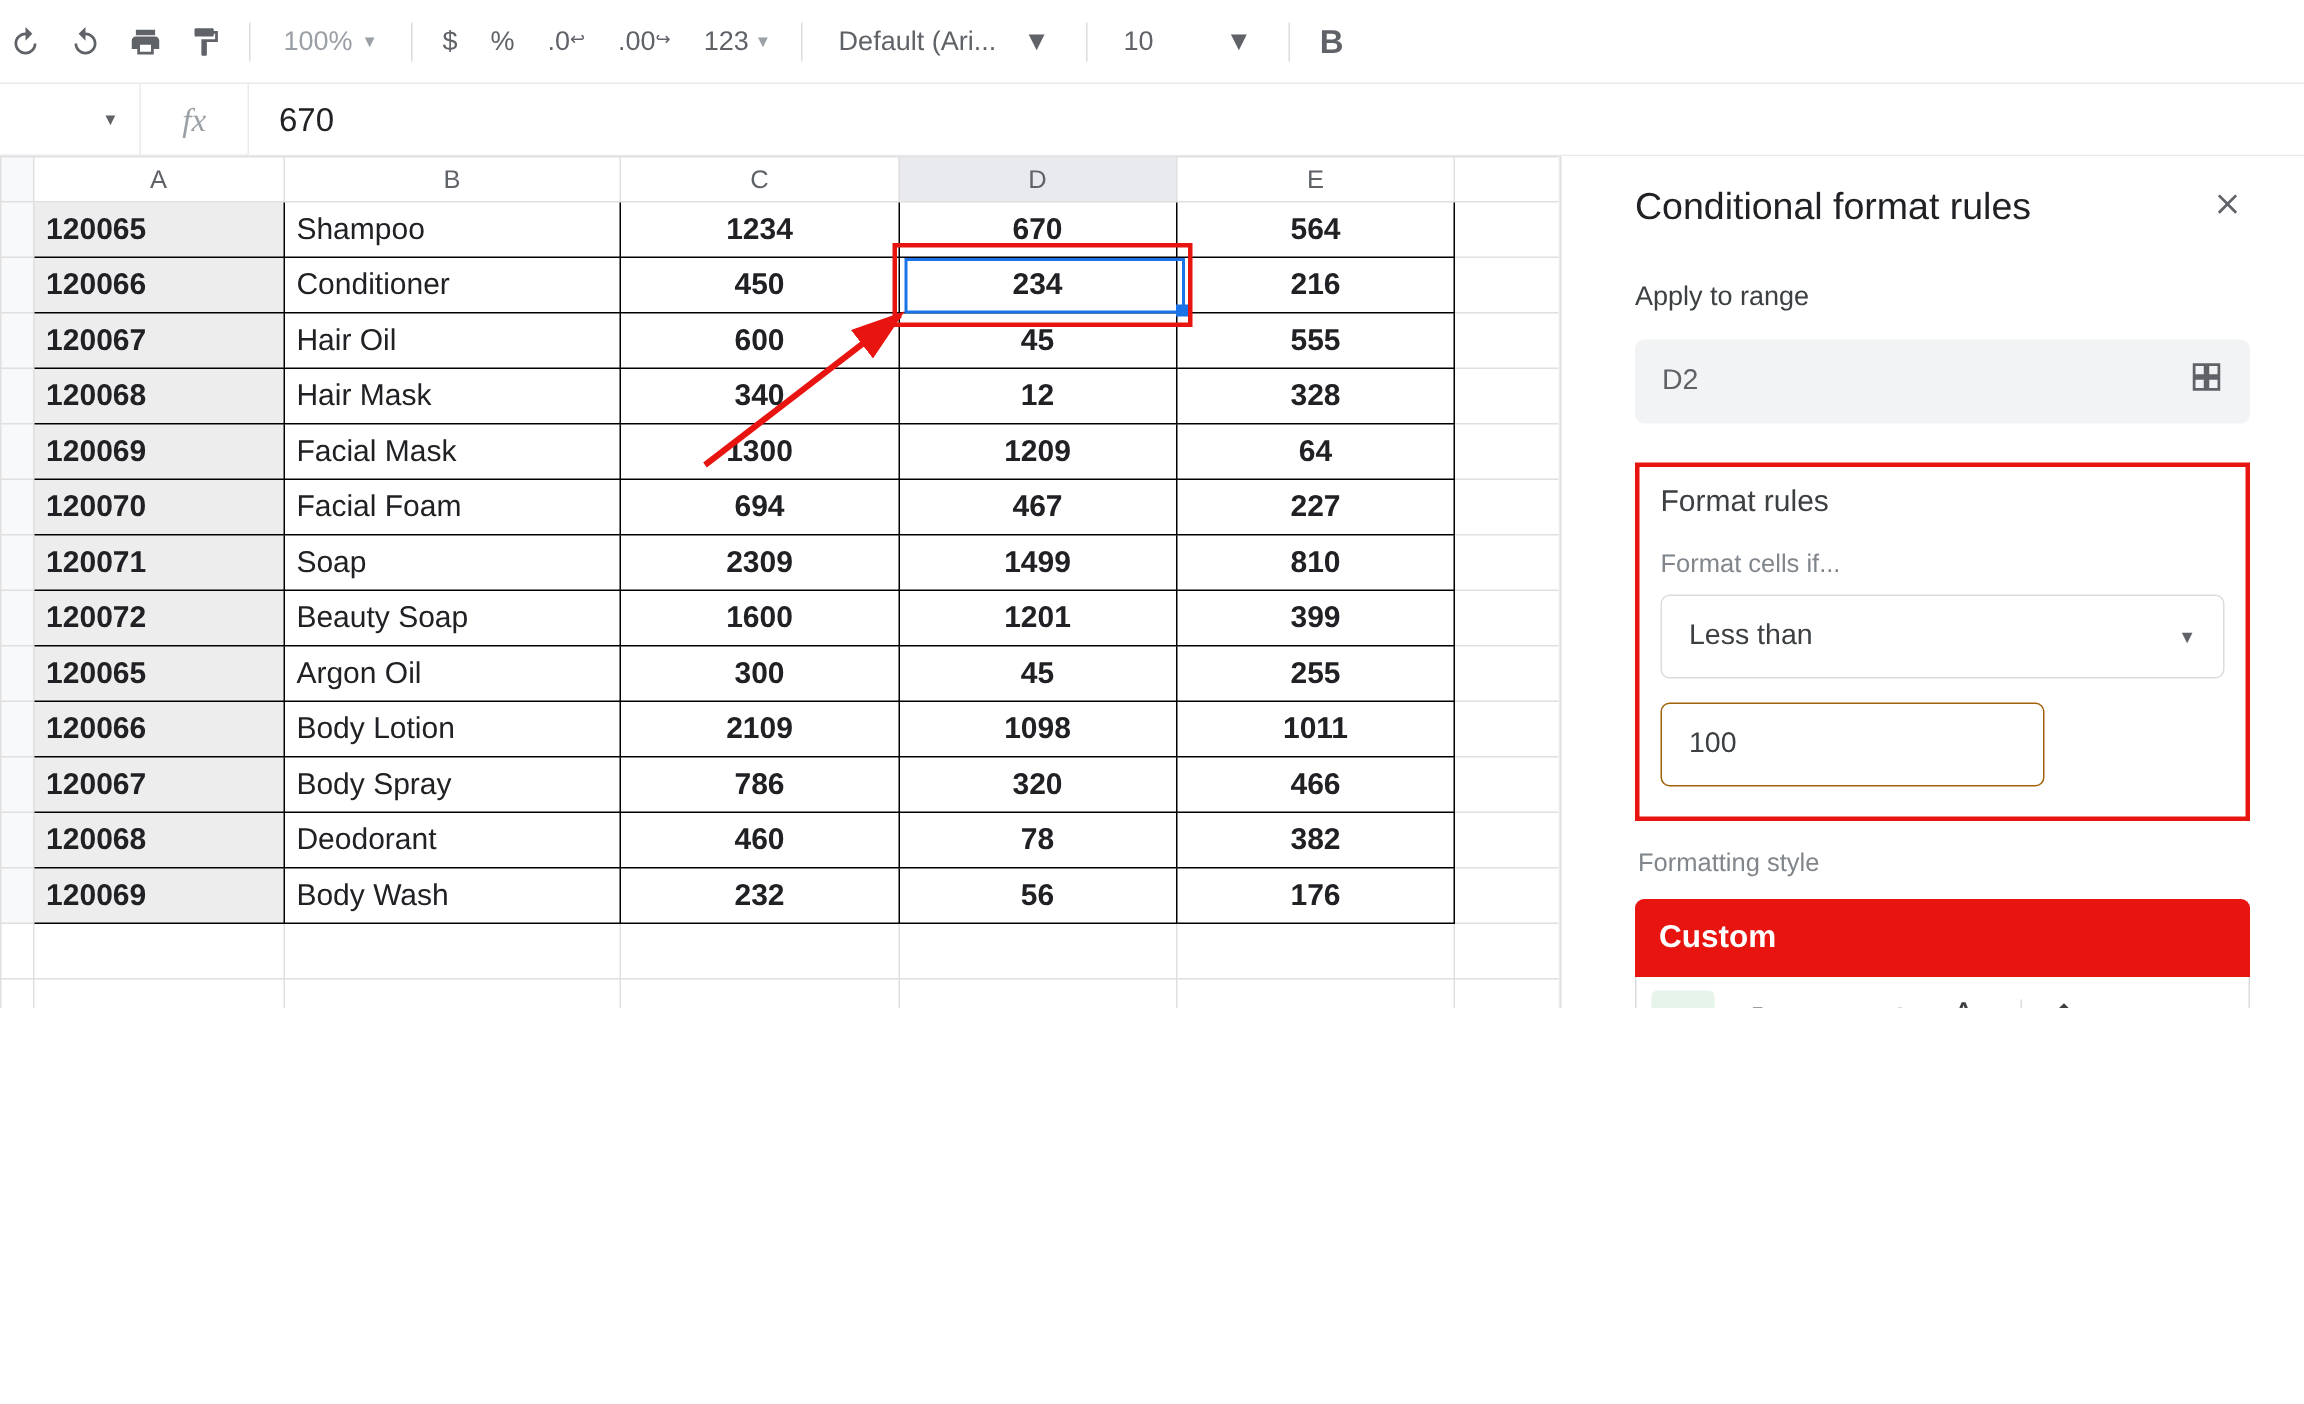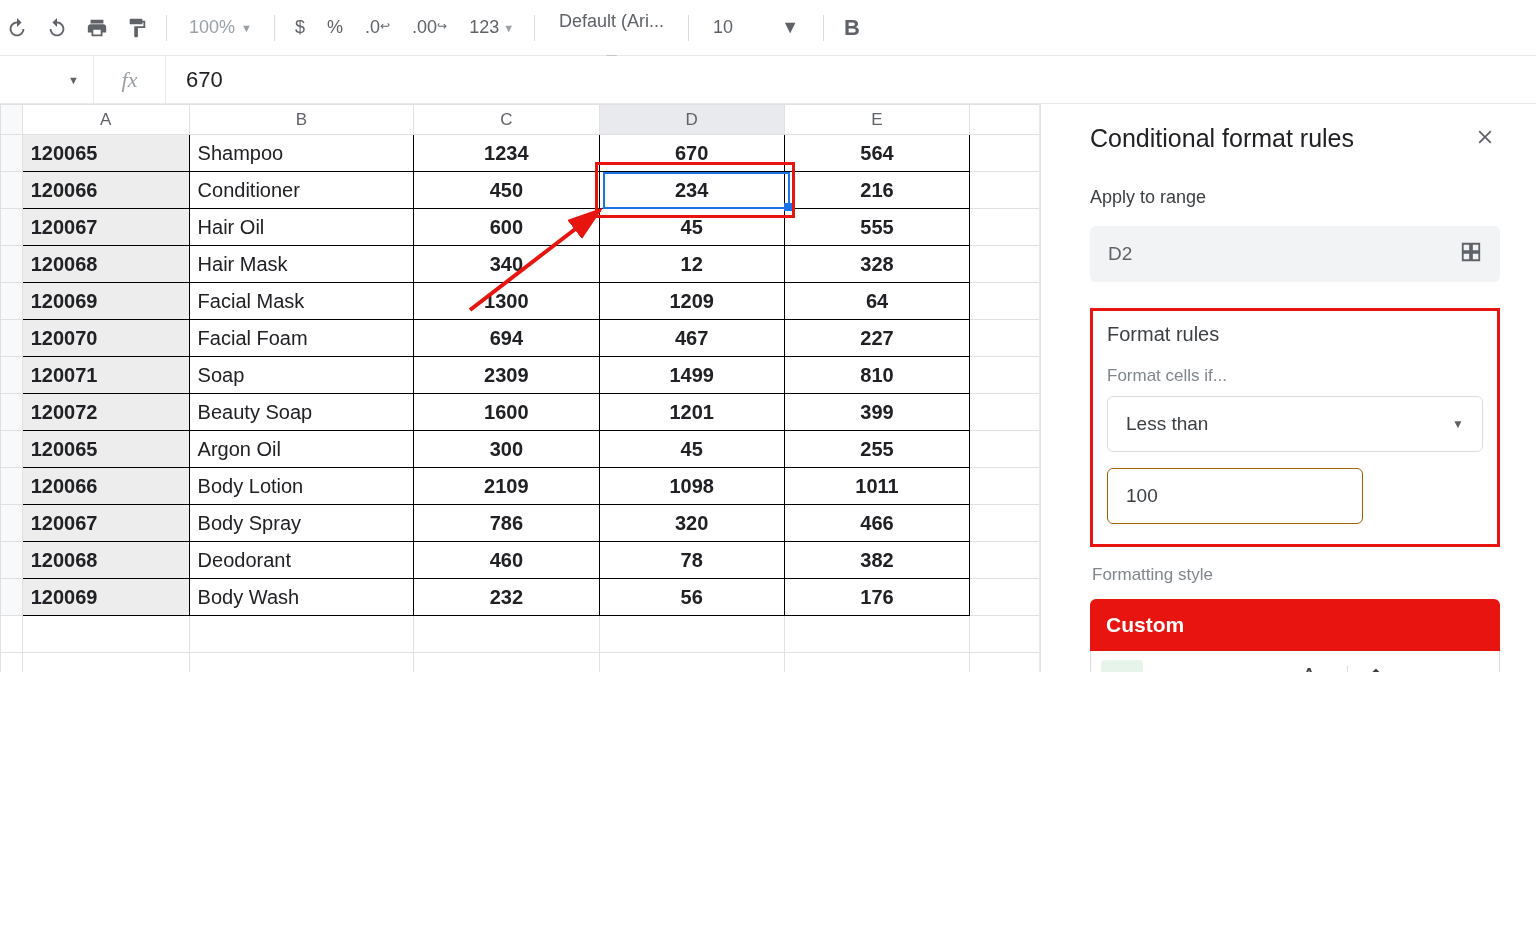--- a/index.html
+++ b/index.html
@@ -33,21 +33,21 @@
   .tb-btn svg { width:22px; height:22px; fill:#5f6368; }
   .tb-sep { width:1px; height:26px; background:#dadce0; margin:0 6px; }
   .tb-text {
     display:flex; align-items:center; gap:6px;
     padding:0 10px; height:34px;
     color:#9aa0a6; font-size:18px; cursor:pointer;
   }
   .tb-text .arrow { font-size:11px; color:#9aa0a6; }
   .tb-item { color:#5f6368; font-size:18px; padding:0 8px; height:34px; display:flex; align-items:center; cursor:pointer;}
   .tb-item .arrow { font-size:11px; margin-left:4px; color:#9aa0a6;}
-  .font-select { color:#5f6368; font-size:18px; display:flex; align-items:center; gap:18px; padding:0 12px; height:34px; cursor:pointer;flex-direction:column;}
+  .font-select { color:#5f6368; font-size:18px; display:flex; align-items:center; gap:18px; padding:0 12px; height:34px; cursor:pointer;}
   .size-select { color:#5f6368; font-size:18px; display:flex; align-items:center; gap:48px; padding:0 12px; height:34px; cursor:pointer;}
   .bold-b { font-weight:bold; font-size:22px; color:#5f6368; padding:0 8px; cursor:pointer;}
 
   
   .formula-bar {
     display:flex; align-items:center;
     height:48px; border-bottom:1px solid #e8eaed;
   }
   .name-box {
     width:94px; height:100%; display:flex; align-items:center; justify-content:flex-end;

